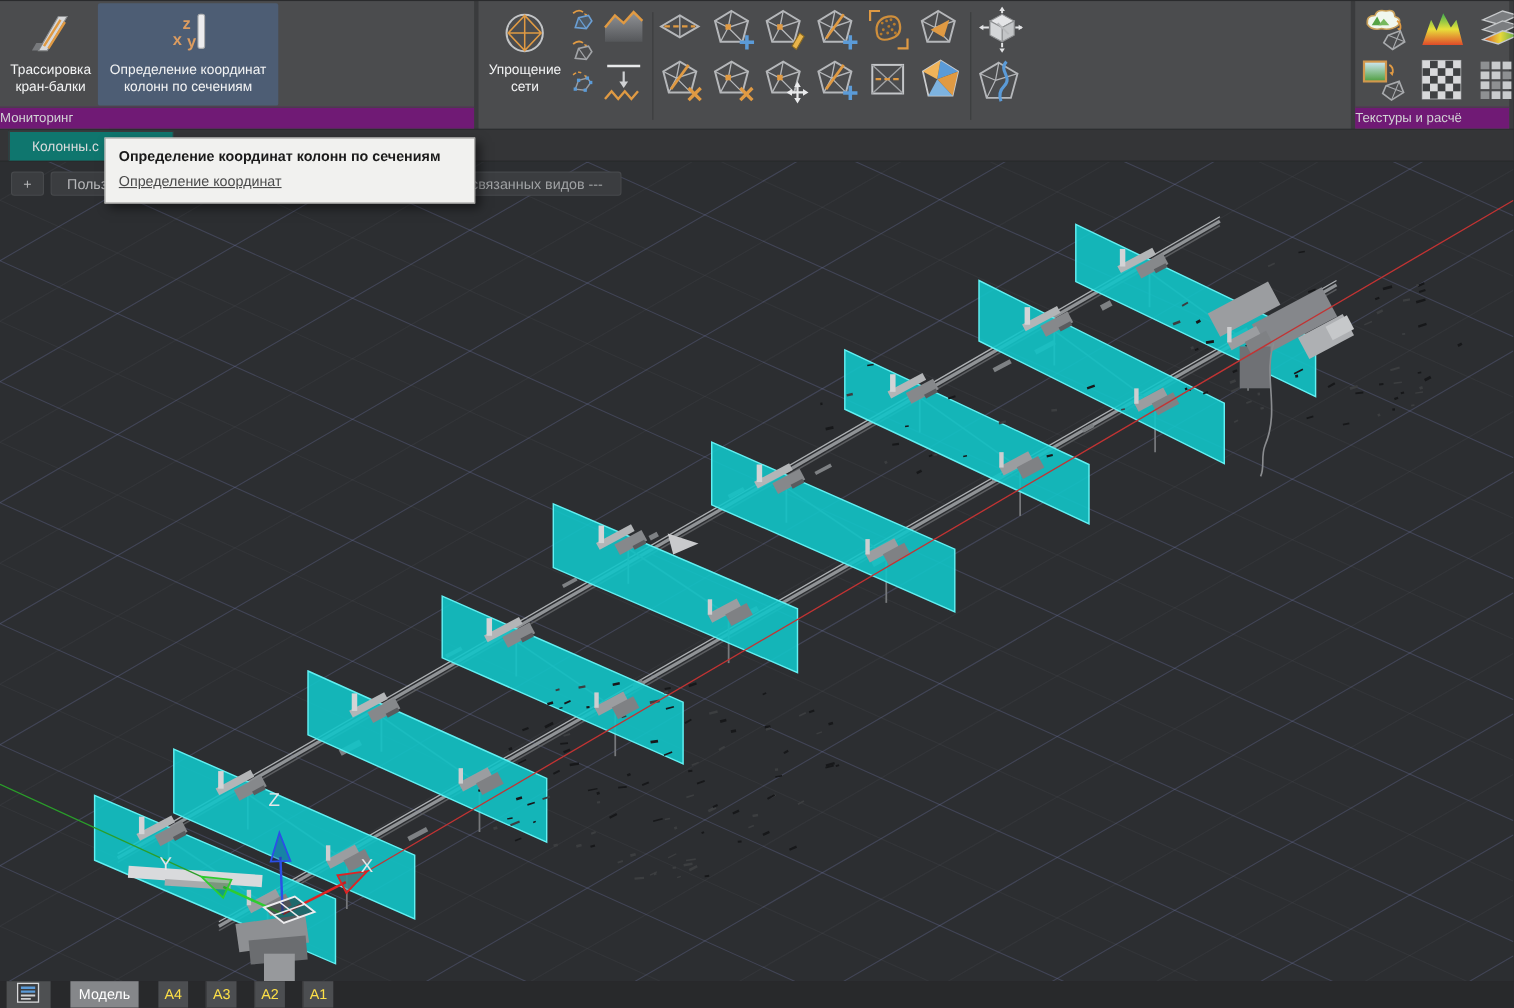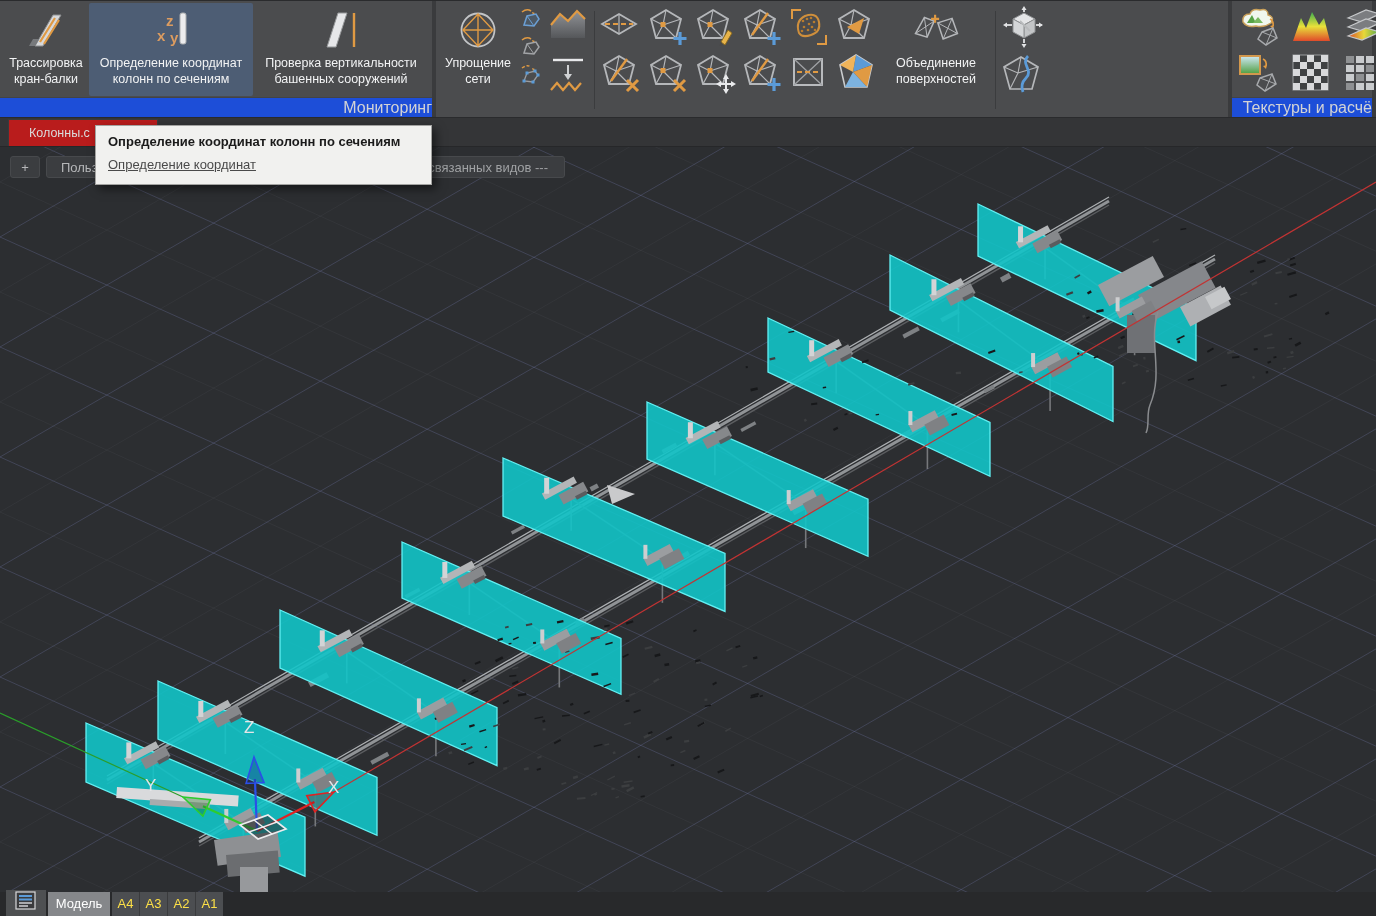--- a/index.html
+++ b/index.html
@@ -2,51 +2,51 @@
 <html><head>
 <meta charset="utf-8">
 <style>
   html,body{margin:0;padding:0;background:#2c2e31;width:1376px;height:916px;overflow:hidden;
     font-family:"Liberation Sans",sans-serif;-webkit-font-smoothing:antialiased;}
   
   .ribbon{position:absolute;left:0;top:0;width:1376px;height:118px;background:#3a3b3d;
     display:flex;box-sizing:border-box;border-top:1px solid #2a2b2d;border-bottom:1px solid #2a2b2d;overflow:hidden;}
   .rgroup{background:#4b4c4e;display:flex;flex-direction:column;margin-right:4px;height:116px;box-sizing:border-box;}
   .rgroup-content{flex:1;display:flex;align-items:flex-start;padding:2px 3px 0 3px;}
-  .rgroup-label{height:19px;line-height:19px;background:#1d4ed8;color:#d2d3d5;font-size:16px;
-    text-align:right;white-space:nowrap;overflow:hidden;border-top:1px solid #434445;}
+  .rgroup-label{height:19px;line-height:19px;background:#701a75;color:#d2d3d5;font-size:12px;
+    text-align:left;white-space:nowrap;overflow:hidden;border-top:1px solid #434445;}
   .bigbtn{height:93px;display:flex;flex-direction:column;align-items:center;border-radius:2px;
     color:#f2f3f4;font-size:12.5px;line-height:15.5px;text-align:center;box-sizing:border-box;padding-top:1px;}
   .bigbtn .bicon{width:50px;height:52px;display:flex;align-items:center;justify-content:center;flex:none;}
   .bigbtn .blabel{padding:0 2px;}
   .bigbtn.selected{background:#4d5d74;}
   .vcol{display:flex;flex-direction:column;align-items:center;padding-top:2px;}
   .tool{display:flex;align-items:center;justify-content:center;border-radius:2px;}
   .tool.sm{width:28px;height:28px;}
   .tool.md{width:46px;height:45px;}
   .vsep{width:1px;background:#3b3c3e;margin:8px 3px 8px 3px;align-self:stretch;}
   .mesh-grid{display:grid;grid-template-columns:repeat(6,47px);grid-template-rows:46px 46px;padding-top:1px;}
   .tex-grid{display:grid;grid-template-columns:repeat(3,53px);grid-template-rows:46px 46px;padding-top:1px;}
   .mesh-grid .tool,.tex-grid .tool{width:46px;height:45px;}
   
   .tabrow{position:absolute;left:0;top:118px;width:1376px;height:29px;background:#343537;border-bottom:1px solid #262729;box-sizing:border-box;}
-  .filetab{position:absolute;left:8px;top:1px;width:150px;height:27px;background:#b91c1c;color:#dadbdc;
+  .filetab{position:absolute;left:8px;top:1px;width:150px;height:27px;background:#0f766e;color:#dadbdc;
     font-size:12.5px;line-height:27px;padding-left:20px;box-sizing:border-box;white-space:nowrap;overflow:hidden;
     border:1px solid #393a3c;border-bottom:none;}
   
   .viewport{position:absolute;left:0;top:147px;width:1376px;height:745px;background:#2c2e31;overflow:hidden;}
   .pill{position:absolute;top:9px;height:22px;background:#3b3d40;border:1px solid #47494c;border-radius:3px;
     color:#b6b7b9;font-size:13px;line-height:21px;text-align:center;box-sizing:border-box;}
   
   .tooltip{position:absolute;left:95px;top:125px;width:337px;background:#f1f1ef;border:1px solid #a3a3a1;
     box-shadow:4px 4px 9px rgba(0,0,0,.5);z-index:20;box-sizing:border-box;padding:8px 12px 10px 12px;}
   .tooltip .tt-title{font-size:13px;font-weight:bold;color:#1a1a1a;margin-bottom:7px;white-space:nowrap;}
   .tooltip .tt-line{font-size:13px;color:#4a4a4a;line-height:18px;text-decoration:underline;}
   
-  .statusbar{position:absolute;left:0;top:892px;width:1376px;height:24px;background:#28292b;display:flex;align-items:flex-end;}
+  .statusbar{position:absolute;left:0;top:892px;width:1376px;height:24px;background:#28292b;display:flex;align-items:flex-start;gap:16px;}
   .sb-icon{width:40px;background:#4e5052;display:flex;align-items:center;justify-content:center;margin-left:6px;}
   .sb-tab{font-size:13px;line-height:24px;text-align:center;}
   .sb-model{width:62px;background:#85878a;color:#ffffff;margin-left:2px;}
   .sb-layout{width:27px;background:#4c4e51;color:#fde047;border-left:1px solid #3a3b3d;}
   .sb-layout.first{border-left:none;margin-left:2px;}
 </style>
 </head>
 <body>
 
 <div class="ribbon">
@@ -67,29 +67,20 @@
         <span class="bicon">
             <svg width="48" height="48" viewBox="0 0 48 48">
               <text x="19" y="20" font-size="15" font-weight="bold" fill="#dc9c60">z</text>
               <text x="10" y="35" font-size="15" font-weight="bold" fill="#dc9c60">x</text>
               <text x="23" y="37" font-size="15" font-weight="bold" fill="#dc9c60">y</text>
               <rect x="33" y="7" width="6" height="31" rx="2" fill="#ececee" stroke="#aaacae"></rect>
             </svg>
           </span>
         <span class="blabel">Определение координат колонн по сечениям</span>
       </div>
-      <div class="bigbtn" style="width:176px;">
-        <span class="bicon">
-            <svg width="48" height="48" viewBox="0 0 48 48">
-              <polygon points="10,41 21,7 30,7 19,41" fill="#e6e7e9" stroke="#97999b"></polygon>
-              <path d="M37,7 V41" stroke="#e09a43" stroke-width="2.4"></path>
-            </svg>
-          </span>
-        <span class="blabel">Проверка вертикальности башенных сооружений</span>
-      </div>
     </div>
     <div class="rgroup-label">Мониторинг</div>
   </div>
 
   <div class="rgroup" style="width:796px;">
     <div class="rgroup-content">
       <div class="bigbtn" style="width:78px;">
         <span class="bicon">
             <svg width="44" height="44" viewBox="0 0 44 44">
               <circle cx="22" cy="22" r="16.5" fill="none" stroke="#c2c4c6" stroke-width="1.8"></circle>
@@ -254,32 +245,20 @@
           <div class="tool md">
             <svg width="44" height="44" viewBox="0 0 44 44">
               <polygon points="22,4 38,14 33,36 11,36 6,14" fill="none" stroke="#caccce" stroke-width="1.6"></polygon>
               <polygon points="22,4 38,14 19,21" fill="#5b9bd8"></polygon>
               <polygon points="38,14 33,36 19,21" fill="#e09a43"></polygon>
               <polygon points="11,36 19,21 33,36" fill="#7db3e0"></polygon>
               <polygon points="6,14 22,4 19,21" fill="#f0b45a"></polygon>
             </svg>
           </div>
         </div>
-      <div class="bigbtn" style="width:112px;">
-        <span class="bicon">
-            <svg width="56" height="46" viewBox="0 0 56 46">
-              <polygon points="5,27 15,9 26,13 18,31" fill="none" stroke="#b5b7ba" stroke-width="1.7"></polygon>
-              <path d="M15,9 L18,31 M5,27 L26,13" stroke="#b5b7ba" stroke-width="1.1"></path>
-              <polygon points="30,15 46,10 52,27 36,33" fill="none" stroke="#b5b7ba" stroke-width="1.7"></polygon>
-              <path d="M46,10 L36,33 M30,15 L52,27" stroke="#b5b7ba" stroke-width="1.1"></path>
-              <path d="M27,6 v9 M22.5,10.5 h9" stroke="#e09a43" stroke-width="2.4"></path>
-            </svg>
-          </span>
-        <span class="blabel">Объединение поверхностей</span>
-      </div>
       <div class="vsep"></div>
       <div class="vcol">
           <div class="tool md">
             <svg width="46" height="44" viewBox="0 0 46 44">
               <polygon points="14,13 25,7 36,13 25,19" fill="#e4e5e7" stroke="#8e9092"></polygon>
               <polygon points="36,13 36,26 25,32 25,19" fill="#c3c5c7" stroke="#8e9092"></polygon>
               <polygon points="14,13 25,19 25,32 14,26" fill="#d4d6d8" stroke="#8e9092"></polygon>
               <g stroke="#e2e3e5" stroke-width="1.8">
                 <path d="M25,6 V2"></path>
                 <path d="M25,33 v4"></path>

